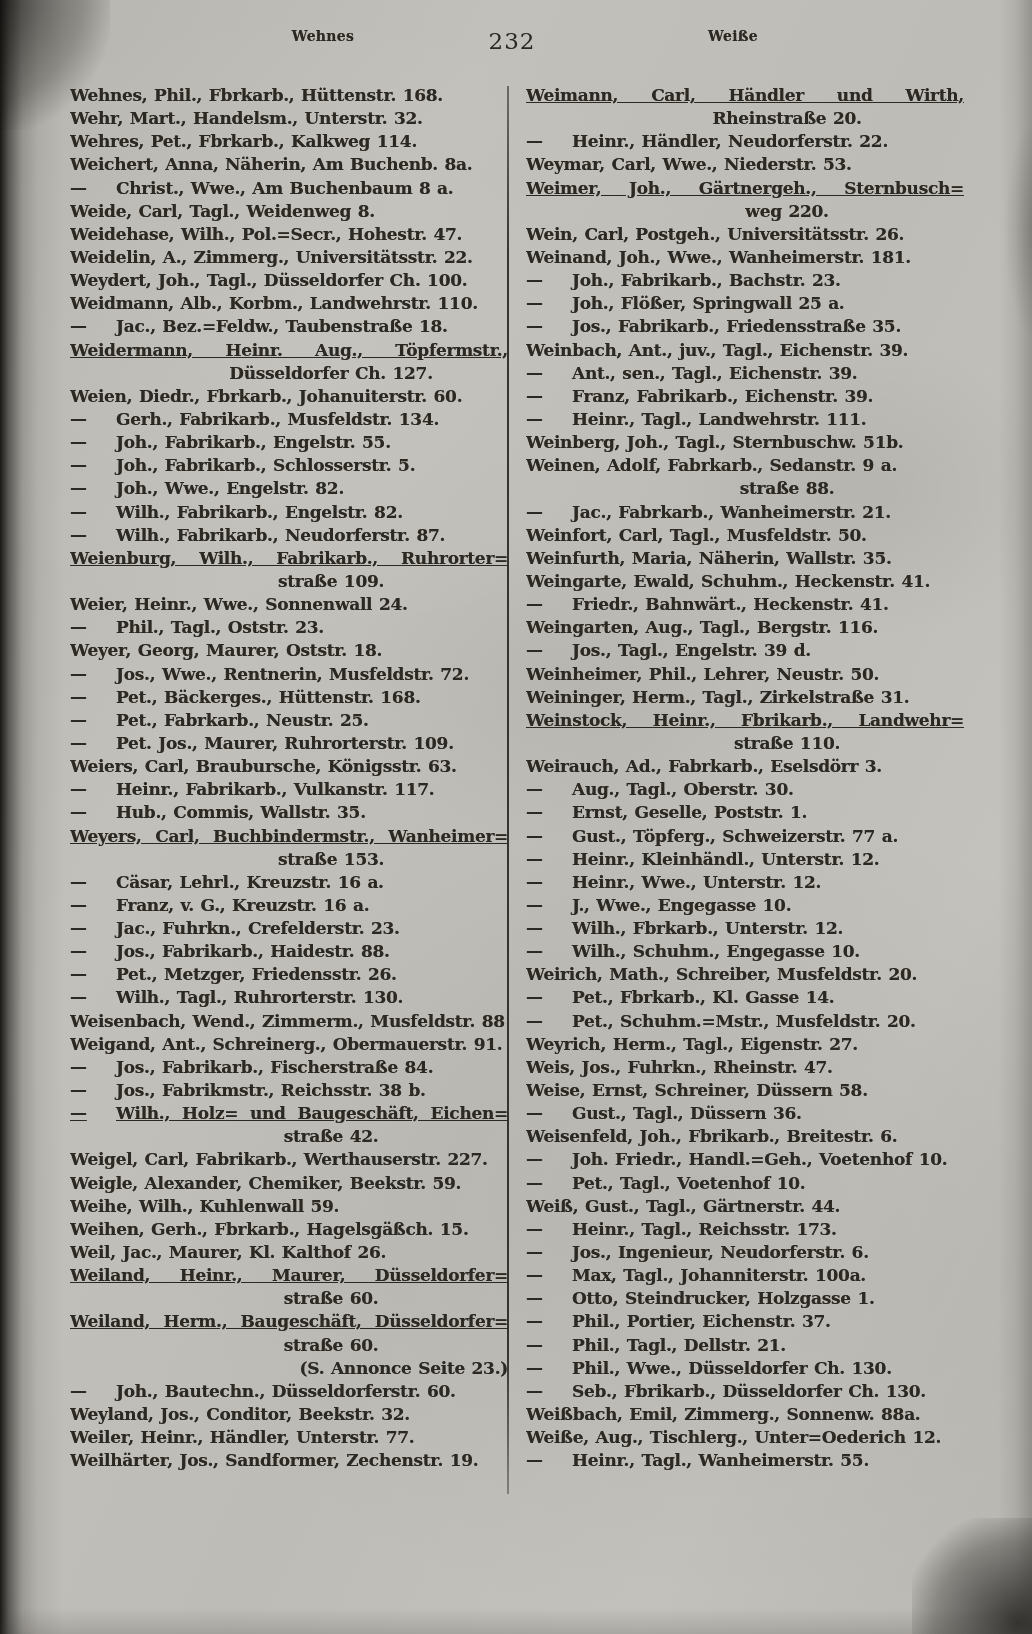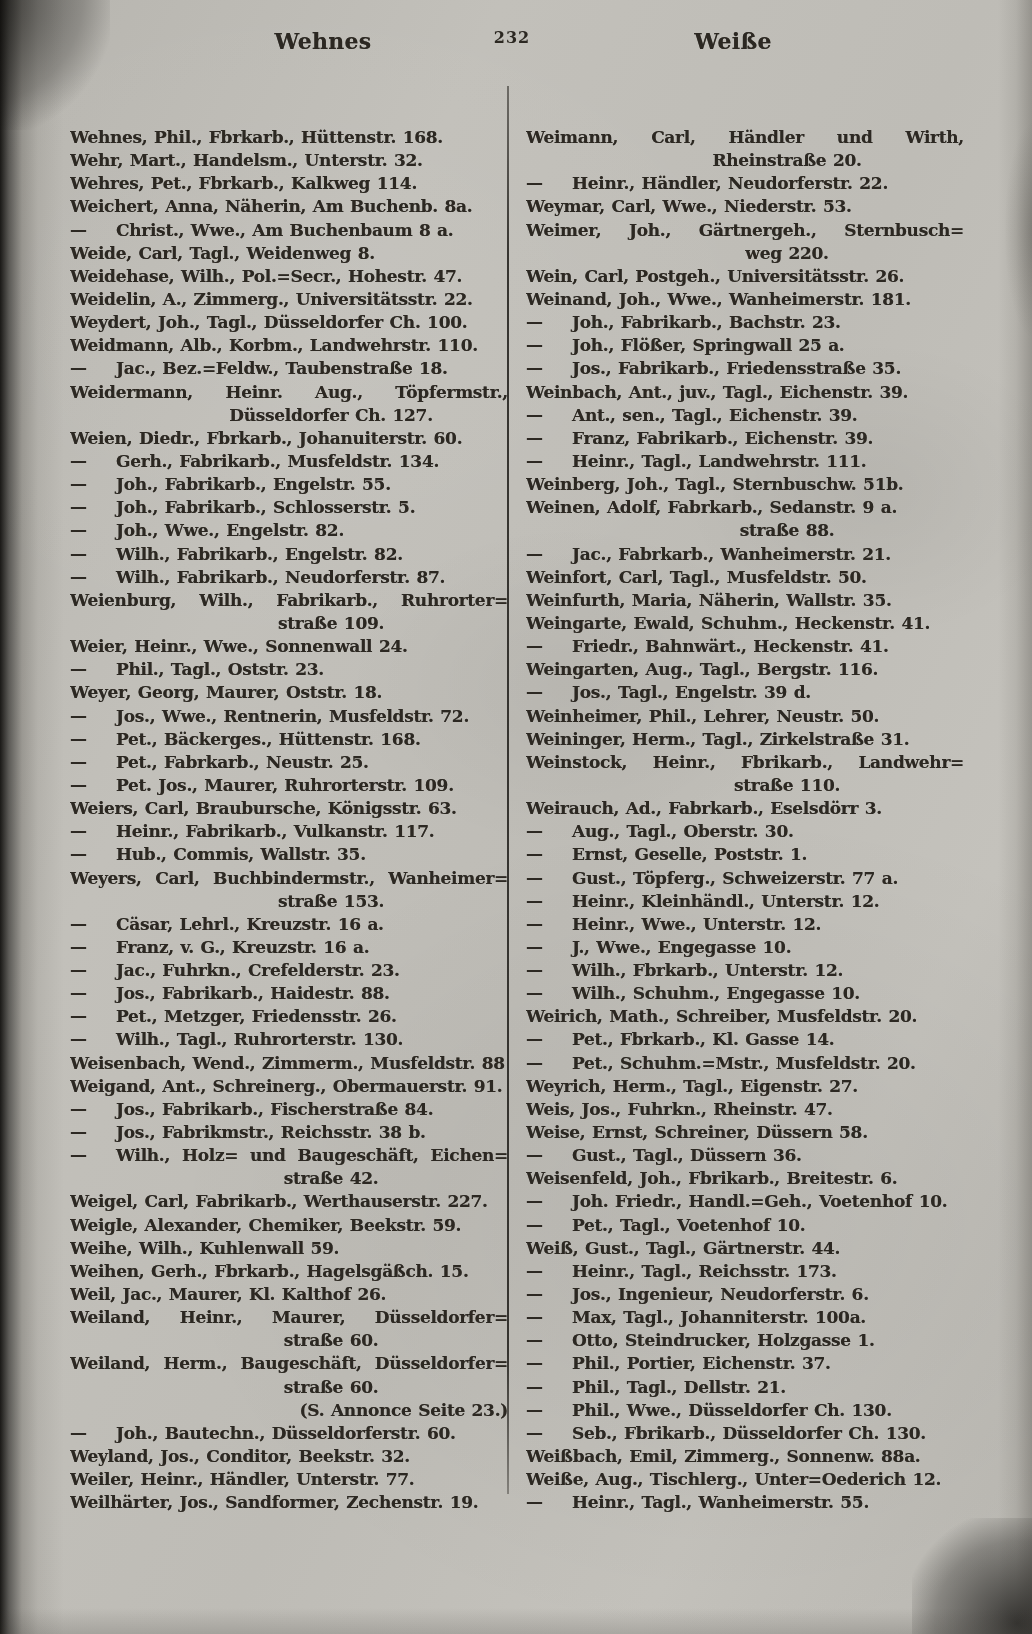--- a/index.html
+++ b/index.html
@@ -22,45 +22,45 @@
   .edge-right{position:absolute;right:0;top:0;width:34px;height:100%;
     background:linear-gradient(to left, rgba(55,52,46,0.30), rgba(80,77,70,0.12) 16px, transparent 34px);}
   .blotch-br{position:absolute;right:-30px;bottom:-34px;width:150px;height:150px;
     background:radial-gradient(ellipse at 70% 70%, rgba(14,13,11,0.75), rgba(14,13,11,0.3) 55%, transparent 78%);}
   .blotch-r1{position:absolute;right:-6px;top:120px;width:34px;height:220px;
     background:radial-gradient(ellipse at 90% 50%, rgba(40,38,33,0.22), transparent 70%);}
   .edge-bottom{position:absolute;left:0;bottom:0;width:100%;height:26px;
     background:linear-gradient(to top, rgba(50,47,42,0.18), transparent);}
 
   .header{position:absolute;top:28px;left:0;width:100%;height:36px;}
-  .guide{position:absolute;font-weight:700;font-size:22px;letter-spacing:0.3px;
+  .guide{position:absolute;font-weight:700;font-size:14px;letter-spacing:0.3px;
     text-shadow:0 0 0.5px rgba(44,40,34,0.6);}
   .guide.gl{left:238px;width:170px;text-align:center;}
   .guide.gr{left:648px;width:170px;text-align:center;}
   .pageno{position:absolute;left:462px;width:100px;text-align:center;
-    font-size:16px;font-weight:700;letter-spacing:1px;}
+    font-size:23px;font-weight:400;letter-spacing:1px;}
 
   .divider{position:absolute;left:507px;top:86px;width:2px;height:1408px;
     background:linear-gradient(to bottom, rgba(40,37,32,0.55), rgba(30,28,24,0.85) 12%, rgba(30,28,24,0.85) 90%, rgba(40,37,32,0.4));}
 
-  .col{position:absolute;top:84px;width:438px;overflow:hidden;margin-top:42px;}
+  .col{position:absolute;top:84px;width:438px;overflow:hidden;}
   .col.left{left:70px;}
   .col.right{left:526px;}
 
   .line{
     height:23.15px;line-height:23.15px;white-space:nowrap;
     font-size:17px;font-weight:700;letter-spacing:-0.3px;word-spacing:1px;
     text-shadow:0 0 0.45px rgba(44,40,34,0.55);
   }
   .line .txt{display:inline;}
   .line.c{padding-left:84px;text-align:center;}   
   .line.x{padding-left:98px;font-weight:600;text-align:right;} 
   .line.d .dash{display:inline-block;width:46px;}
   
-  .line.j{white-space:normal;text-align:justify;text-align-last:justify;}
+  .line.j{white-space:normal;text-align:justify;text-align-last:justify;text-decoration:underline;}
   .line.j.d{display:flex;}
   .line.j.d .txt{flex:1;text-align:justify;text-align-last:justify;}
 </style>
 </head>
 <body>
 
 <div class="page">
   <div class="edge-left"></div>
   <div class="blotch-tl"></div>
   <div class="edge-right"></div>

